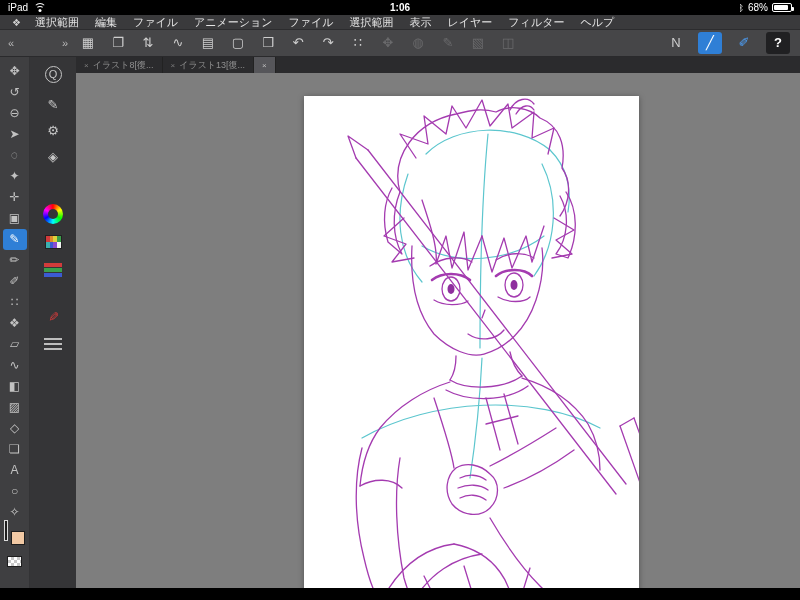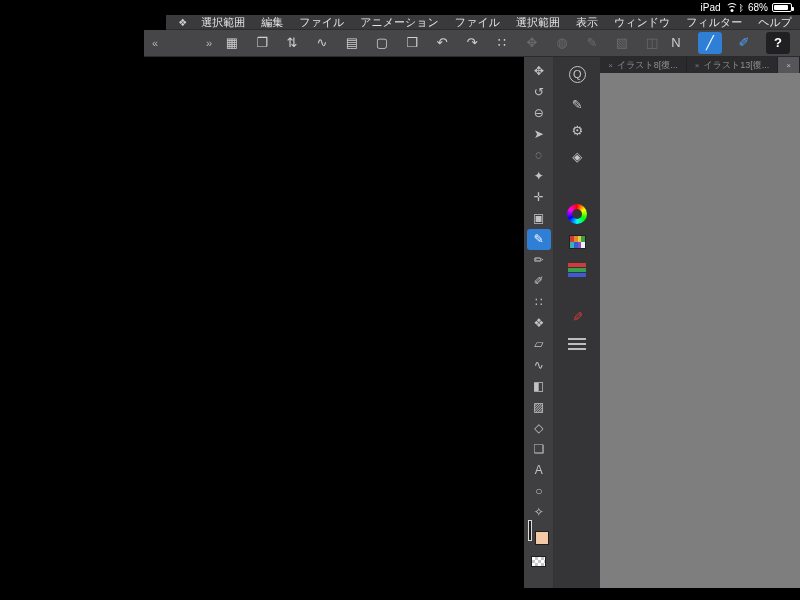--- a/index.html
+++ b/index.html
@@ -1,18 +1,18 @@
 <!DOCTYPE html>
 <html><head>
 <meta charset="utf-8">
 <style>
   * { margin:0; padding:0; box-sizing:border-box; }
   html,body { width:800px; height:600px; overflow:hidden; background:#000;
     font-family:"Liberation Sans","DejaVu Sans",sans-serif; }
-  .screen { width:800px; height:588px; position:relative; display:flex; flex-direction:column;align-items:flex-end; }
+  .screen { width:800px; height:588px; position:relative; display:flex; flex-direction:column; }
 
   
   .status-bar { height:15px; background:#000; color:#fff; font-size:10px;
     display:flex; align-items:center; position:relative; padding:0 8px; flex:0 0 auto; }
   .sb-left { display:flex; align-items:center; gap:5px; }
   .sb-time { position:absolute; left:0; right:0; text-align:center; font-weight:bold; }
   .sb-right { margin-left:auto; display:flex; align-items:center; gap:4px; z-index:1; }
   .wifi { position:relative; width:13px; height:10px; }
   .wifi i { position:absolute; left:50%; transform:translateX(-50%); border:1.4px solid transparent;
     border-top-color:#fff; border-radius:50%; }
@@ -107,20 +107,21 @@
 
   <div class="status-bar">
     <div class="sb-left">
       <span>iPad</span>
       <span class="wifi">
           <i></i>
           <i></i>
           <i></i>
         </span>
     </div>
+    <div class="sb-time">1:06</div>
     <div class="sb-right">
       <span class="bt">ᛒ</span>
       <span>68%</span>
       <span class="battery">
           <span class="fill"></span>
           <span class="nub"></span>
         </span>
     </div>
   </div>
 
@@ -134,21 +135,21 @@
       <span class="menu-item">ファイル</span>
 
       <span class="menu-item">アニメーション</span>
 
       <span class="menu-item">ファイル</span>
 
       <span class="menu-item">選択範囲</span>
 
       <span class="menu-item">表示</span>
 
-      <span class="menu-item">ウィンドウ</span>
+      <span class="menu-item">レイヤー</span>
 
       <span class="menu-item">フィルター</span>
 
       <span class="menu-item">ヘルプ</span>
     </div>
 
   <div class="toolbar">
     <div class="tb-chevrons">
       <span>«</span>
       <span>»</span>

